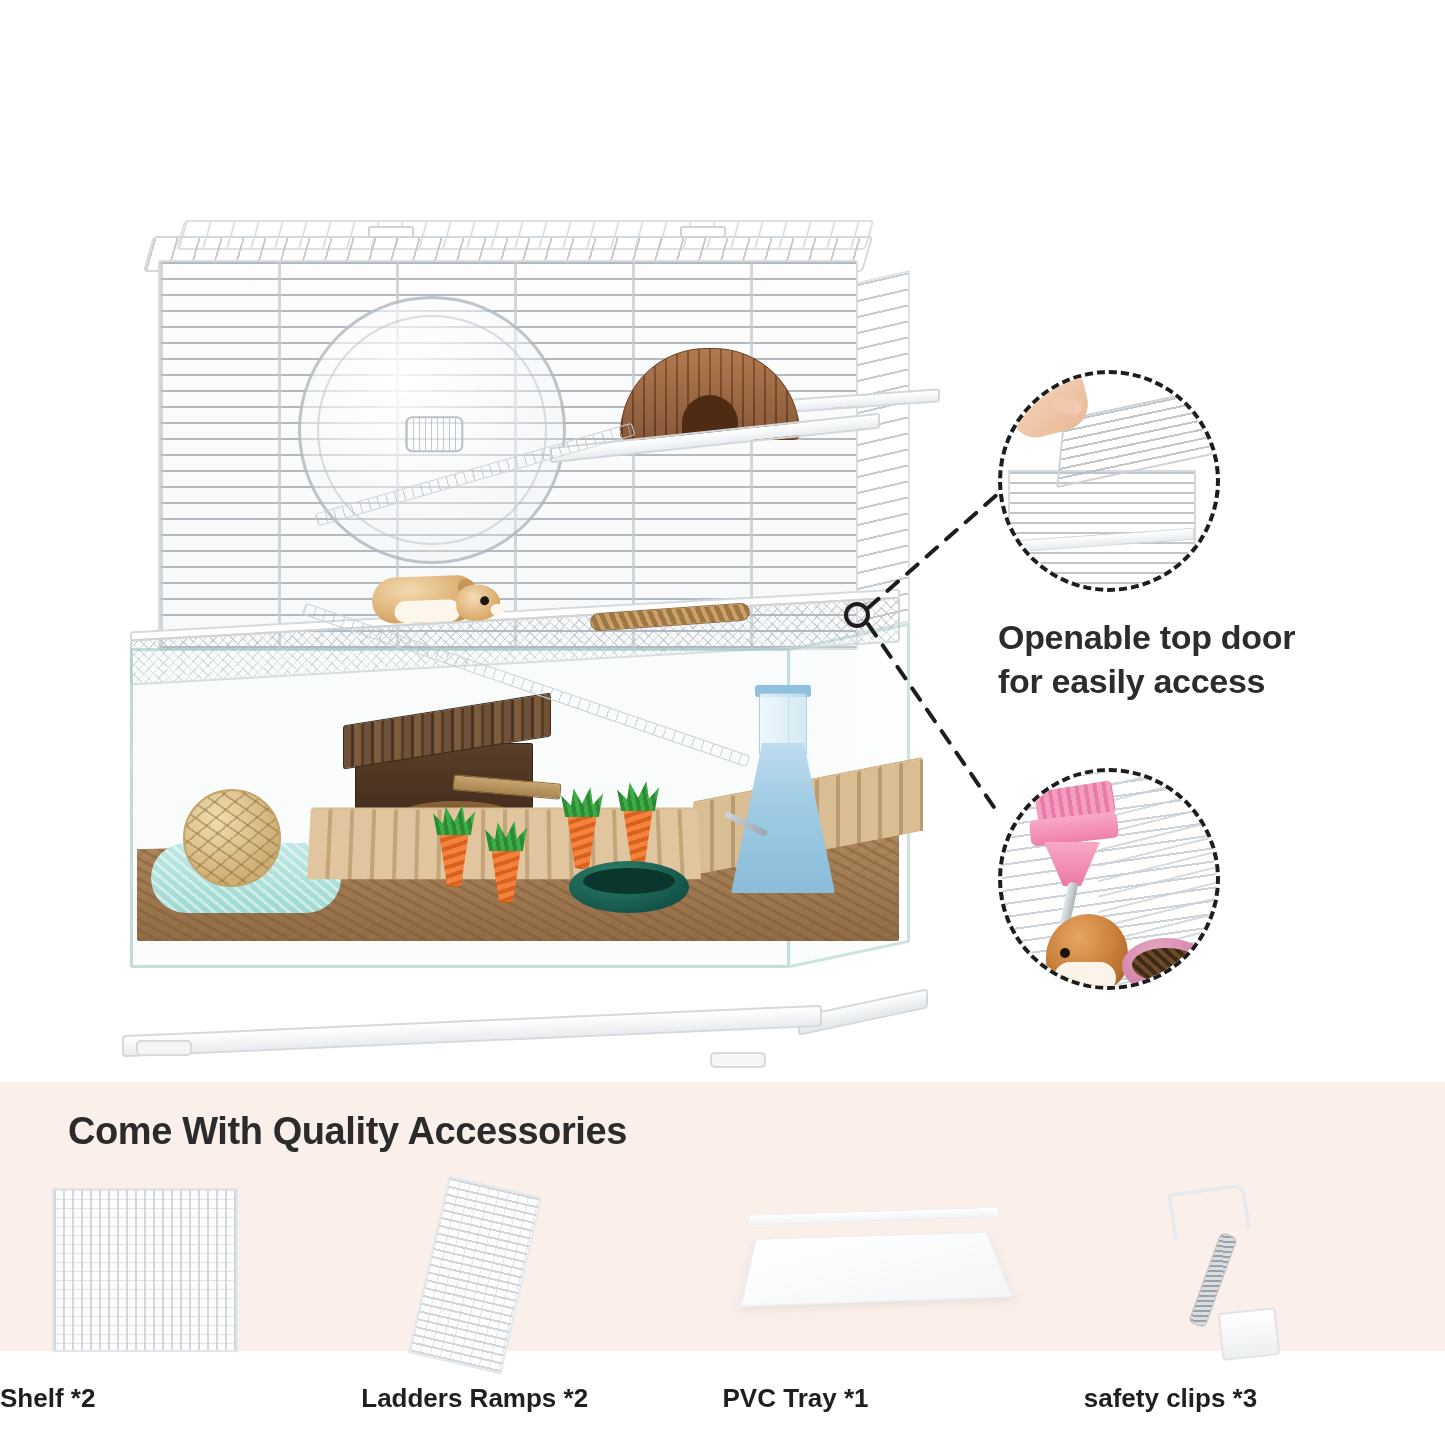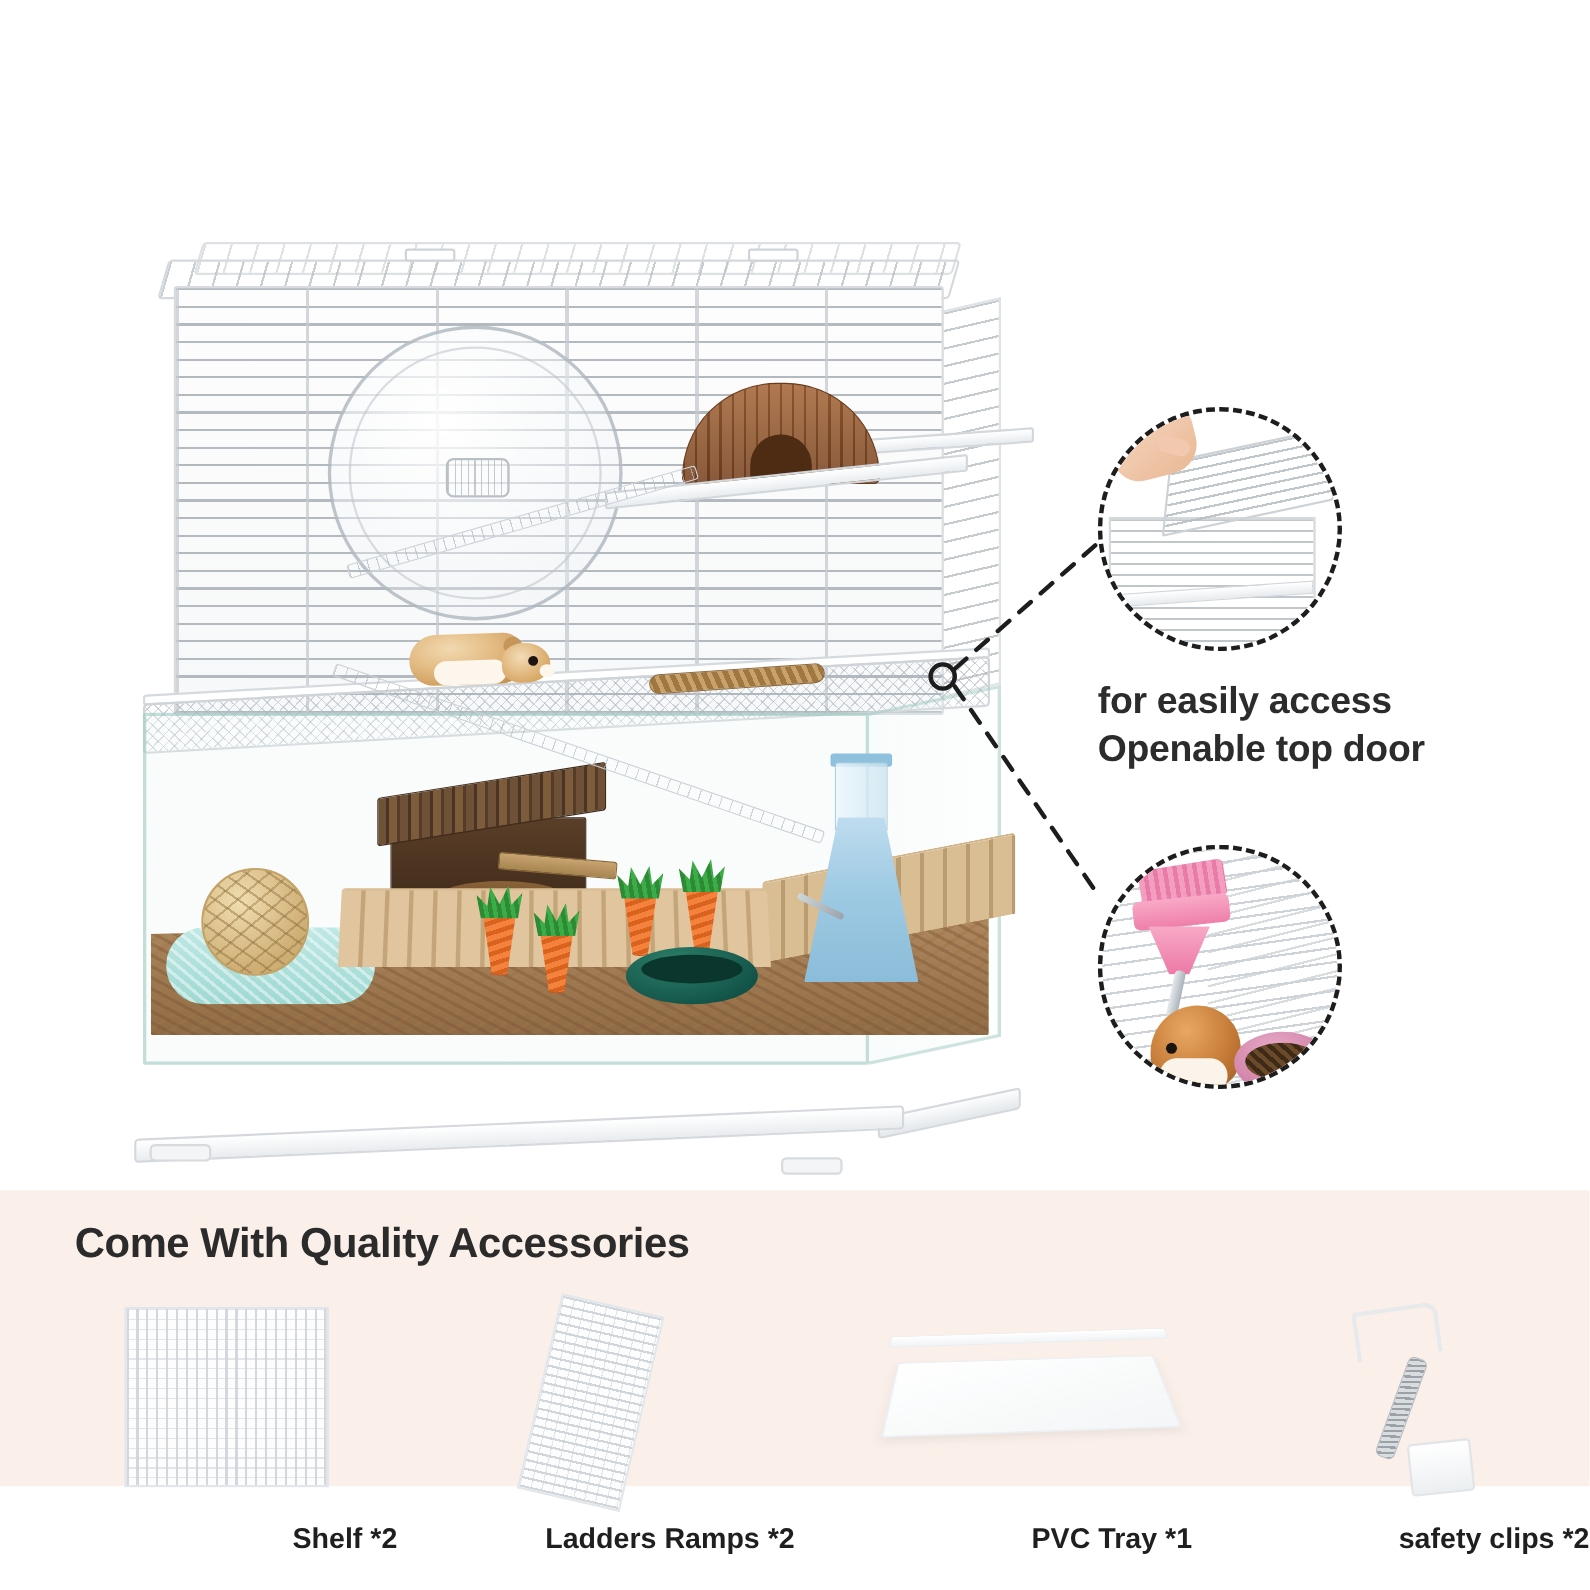--- a/index.html
+++ b/index.html
@@ -462,21 +462,21 @@
   }
   .acc-title{
     position:absolute; left:68px; top:28px; font-size:38px; font-weight:bold;
     color:#2b2b2b; letter-spacing:-0.4px;
   }
   .acc-grid{
     position:absolute; left:0; top:96px; width:1445px; height:250px;
     display:flex;
   }
   .acc-cell{ flex:1; position:relative; display:flex; flex-direction:column;
-             align-items:flex-end; justify-content:flex-start; }
+             align-items:flex-start; justify-content:flex-start; }
   .acc-art{ position:relative; width:300px; height:190px; }
   .acc-label{
     position:absolute; bottom:14px; font-size:26px; font-weight:bold; color:#1f1f1f;
     white-space:nowrap;
   }
   
   .art-shelf{
     position:absolute; left:52px; top:10px; width:186px; height:164px;
     background:
       repeating-linear-gradient(90deg, rgba(205,212,218,.9) 0 2px, rgba(255,255,255,0) 2px 9px),
@@ -666,22 +666,22 @@
         <div class="ib-tube"></div>
         <div class="ib-ham"></div>
         <div class="ib-ham-white"></div>
         <div class="ib-ham-eye"></div>
         <div class="ib-bowl"></div>
         <div class="ib-bowl-food"></div>
       </div>
     </div>
 
     <div class="callout-text ct-a">
+      <div>Openable top door</div>
       <div>for easily access</div>
-      <div>Openable top door</div>
     </div>
   </div>
 
   <div class="acc-band">
     <div class="acc-title">Come With Quality Accessories</div>
 
     <div class="acc-grid">
 
       <div class="acc-cell">
         <div class="acc-art">
@@ -706,19 +706,19 @@
       </div>
 
       <div class="acc-cell">
         <div class="acc-art">
           <div class="art-clip">
             <div class="clip-hook"></div>
             <div class="clip-spring"></div>
             <div class="clip-clamp"></div>
           </div>
         </div>
-        <div class="acc-label">safety clips *2</div>
+        <div class="acc-label">safety clips *3</div>
       </div>
 
     </div>
   </div>
 
 </div>
 
 </body></html>

